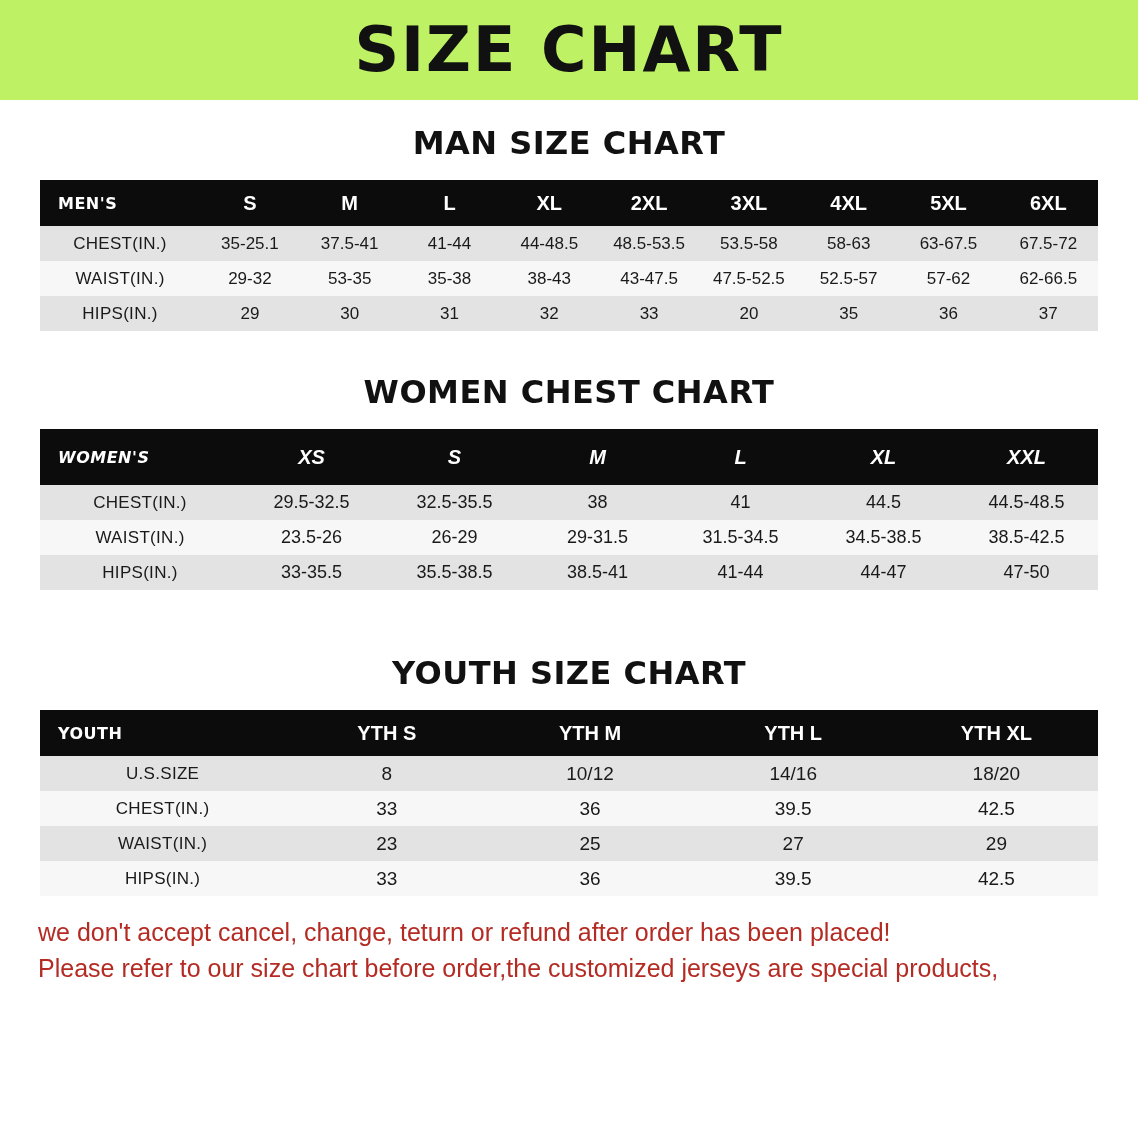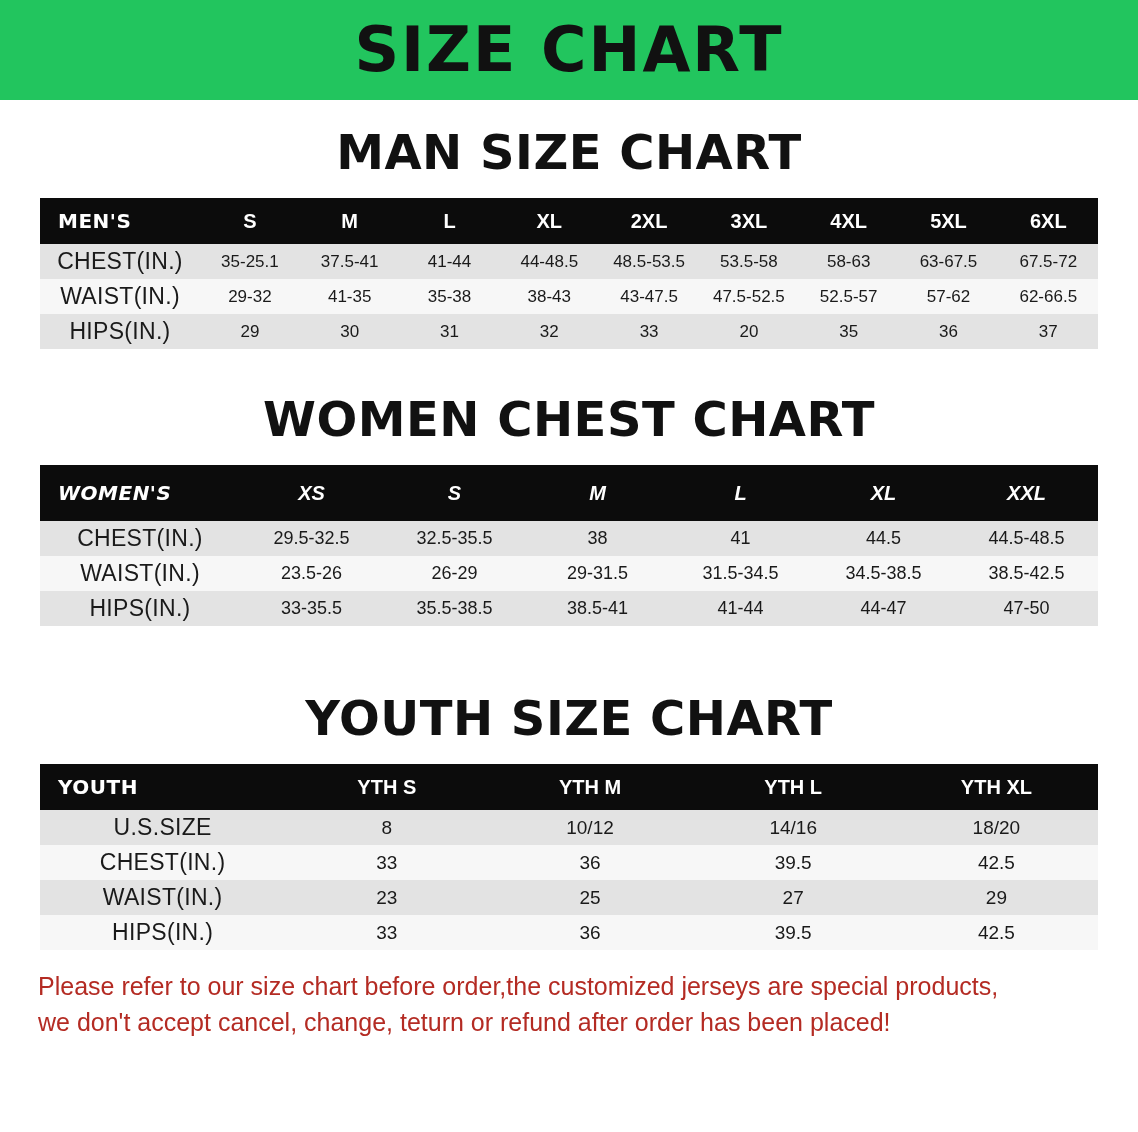--- a/index.html
+++ b/index.html
@@ -18,40 +18,40 @@
     width: 1138px;
     height: 1132px;
     position: relative;
     background: #ffffff;
     box-sizing: border-box;
   }
 
   
   .banner {
     height: 100px;
-    background: #22c55e;
+    background: #bef264;
     display: flex;
     align-items: center;
     justify-content: center;
   }
   .banner-title {
     font-family: "DejaVu Sans", sans-serif;
     font-weight: bold;
     font-size: 62px;
     letter-spacing: 2px;
     color: #111111;
     line-height: 1;
   }
 
   
   .section-title {
     text-align: center;
     font-family: "DejaVu Sans", sans-serif;
     font-weight: bold;
-    font-size: 48px;
+    font-size: 32px;
     letter-spacing: 0.5px;
     color: #111111;
   }
   .st-man    { margin-top: 24px; margin-bottom: 18px; }
   .st-women  { margin-top: 42px; margin-bottom: 18px; }
   .st-youth  { margin-top: 64px; margin-bottom: 18px; }
 
   
   .tbl-wrap {
     margin: 0 40px;
@@ -76,30 +76,30 @@
   table.size-table thead th {
     color: #ffffff;
     height: 46px;
     font-weight: bold;
     font-size: 20px;
   }
   table.size-table thead th.corner {
     text-align: left;
     padding-left: 18px;
     font-family: "DejaVu Sans", sans-serif;
-    font-size: 20px;
+    font-size: 16px;
     letter-spacing: 0.5px;
   }
   
   table.size-table tbody tr { height: 35px; }
   table.size-table tbody tr.odd  { background: #e3e3e3; }
   table.size-table tbody tr.even { background: #f7f7f7; }
   table.size-table tbody td.rowlabel {
     text-align: center;
-    font-size: 23px;
+    font-size: 17px;
     letter-spacing: 0.3px;
   }
 
   
   .men-table col.c0 { width: 160px; }
   .men-table col.cx { width: 99.8px; }
 
   
   .women-table thead th { font-size: 21px; font-style: italic; }
   .women-table thead tr { height: 56px; }
@@ -175,21 +175,21 @@
           <td>44-48.5</td>
           <td>48.5-53.5</td>
           <td>53.5-58</td>
           <td>58-63</td>
           <td>63-67.5</td>
           <td>67.5-72</td>
         </tr>
         <tr class="even">
           <td class="rowlabel">WAIST(IN.)</td>
           <td>29-32</td>
-          <td>41-35</td>
+          <td>53-35</td>
           <td>35-38</td>
           <td>38-43</td>
           <td>43-47.5</td>
           <td>47.5-52.5</td>
           <td>52.5-57</td>
           <td>57-62</td>
           <td>62-66.5</td>
         </tr>
         <tr class="odd">
           <td class="rowlabel">HIPS(IN.)</td>
@@ -308,17 +308,17 @@
           <td>33</td>
           <td>36</td>
           <td>39.5</td>
           <td>42.5</td>
         </tr>
       </tbody>
     </table>
   </div>
 
   <div class="note">
+    <div>we don't accept cancel, change, teturn or refund after order has been placed!</div>
     <div>Please refer to our size chart before order,the customized jerseys are special products,</div>
-    <div>we don't accept cancel, change, teturn or refund after order has been placed!</div>
   </div>
 
 </div>
 
 </body></html>

